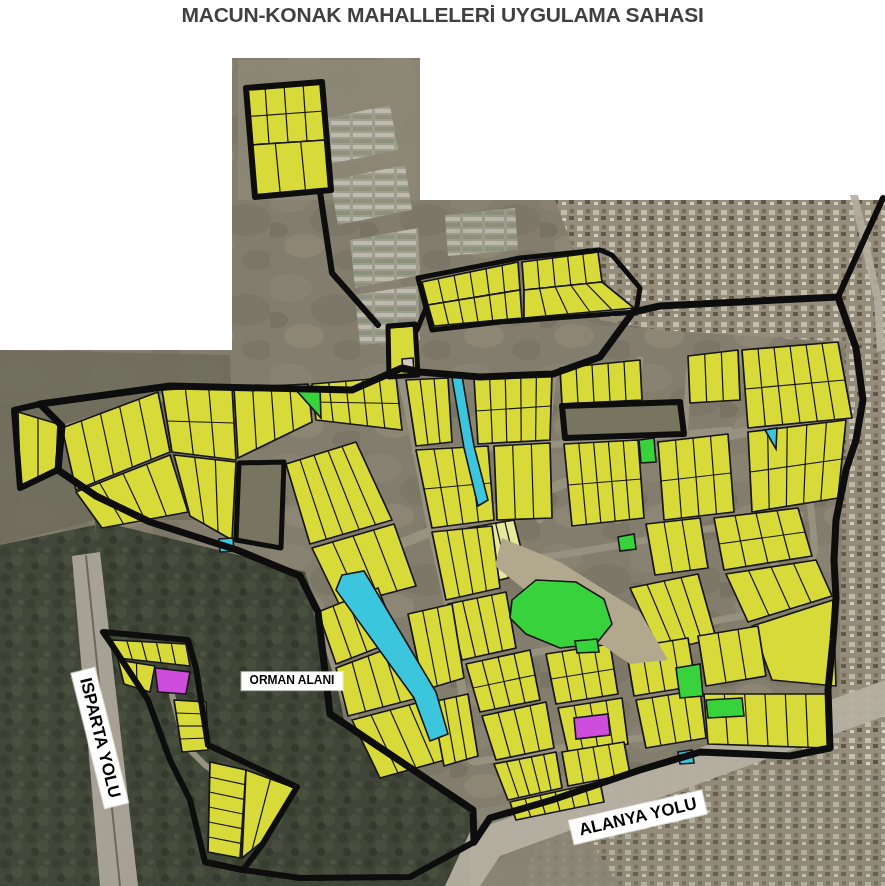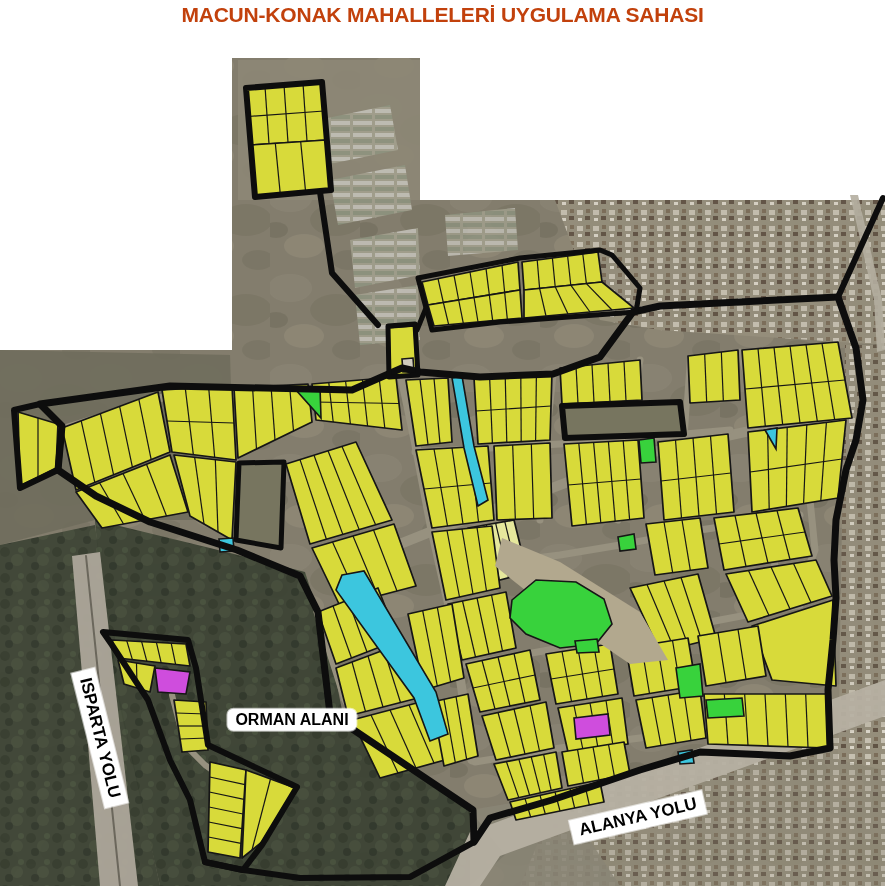--- a/index.html
+++ b/index.html
@@ -1,19 +1,19 @@
 <!DOCTYPE html>
 <html><head>
 <meta charset="utf-8">
 <style>
   html,body{margin:0;padding:0;}
   body{width:885px;height:886px;position:relative;background:#ffffff;overflow:hidden;
        font-family:"Liberation Sans",sans-serif;}
   .title{position:absolute;top:3px;left:0;width:885px;text-align:center;
-         font-weight:bold;font-size:21px;letter-spacing:-0.2px;color:#c2410c;}
+         font-weight:bold;font-size:21px;letter-spacing:-0.2px;color:#404040;}
   #map-wrap{position:absolute;left:0;top:0;width:885px;height:886px;}
   svg{position:absolute;left:0;top:0;}
   #labels{position:absolute;left:0;top:0;width:885px;height:886px;pointer-events:none;}
   .map-label{position:absolute;background:#ffffff;color:#000;font-weight:bold;
              font-size:16px;line-height:1.15;padding:2px 8px;white-space:nowrap;
              transform-origin:center center;box-shadow:0 0 0 1px rgba(255,255,255,.6);}
 </style>
 </head>
 <body>
 
@@ -351,18 +351,18 @@
         <polygon points="14,410 40,404 62,426 58,470 20,488" fill="none" stroke="#0d0d0d" stroke-width="6" stroke-linejoin="round" stroke-linecap="round"></polygon>
         <polygon points="103,632 188,640 196,668 208,745 297,787 262,845 243,870 205,862 190,800 170,760 148,700 112,645" fill="none" stroke="#0d0d0d" stroke-width="6" stroke-linejoin="round" stroke-linecap="round"></polygon>
         <polyline points="320,192 332,273 378,325" fill="none" stroke="#0d0d0d" stroke-width="6" stroke-linejoin="round" stroke-linecap="round"></polyline>
         <polyline points="417,330 426,308" fill="none" stroke="#0d0d0d" stroke-width="5" stroke-linejoin="round" stroke-linecap="round"></polyline>
         <polyline points="838,297 883,198" fill="none" stroke="#0d0d0d" stroke-width="6" stroke-linejoin="round" stroke-linecap="round"></polyline>
         <polyline points="205,862 243,870 300,878 410,877 474,842" fill="none" stroke="#0d0d0d" stroke-width="6" stroke-linejoin="round" stroke-linecap="round"></polyline>
       </g>
   </svg>
   <div id="labels">
       <div class="map-label" style="left: 100px; top: 738px; font-size: 17px; transform: translate(-50%, -50%) rotate(76deg);">ISPARTA YOLU</div>
-      <div class="map-label" style="left: 292px; top: 720px; font-size: 16px; transform: translate(-50%, -50%) rotate(0deg); border-radius: 6px;">ORMAN ALANI</div>
+      <div class="map-label" style="left: 292px; top: 681px; font-size: 12px; transform: translate(-50%, -50%) rotate(0deg);">ORMAN ALANI</div>
       <div class="map-label" style="left: 638px; top: 817px; font-size: 17px; transform: translate(-50%, -50%) rotate(-13deg);">ALANYA YOLU</div>
     </div>
 </div>
 
 <div class="title">MACUN-KONAK MAHALLELERİ UYGULAMA SAHASI</div>
 
 </body></html>

